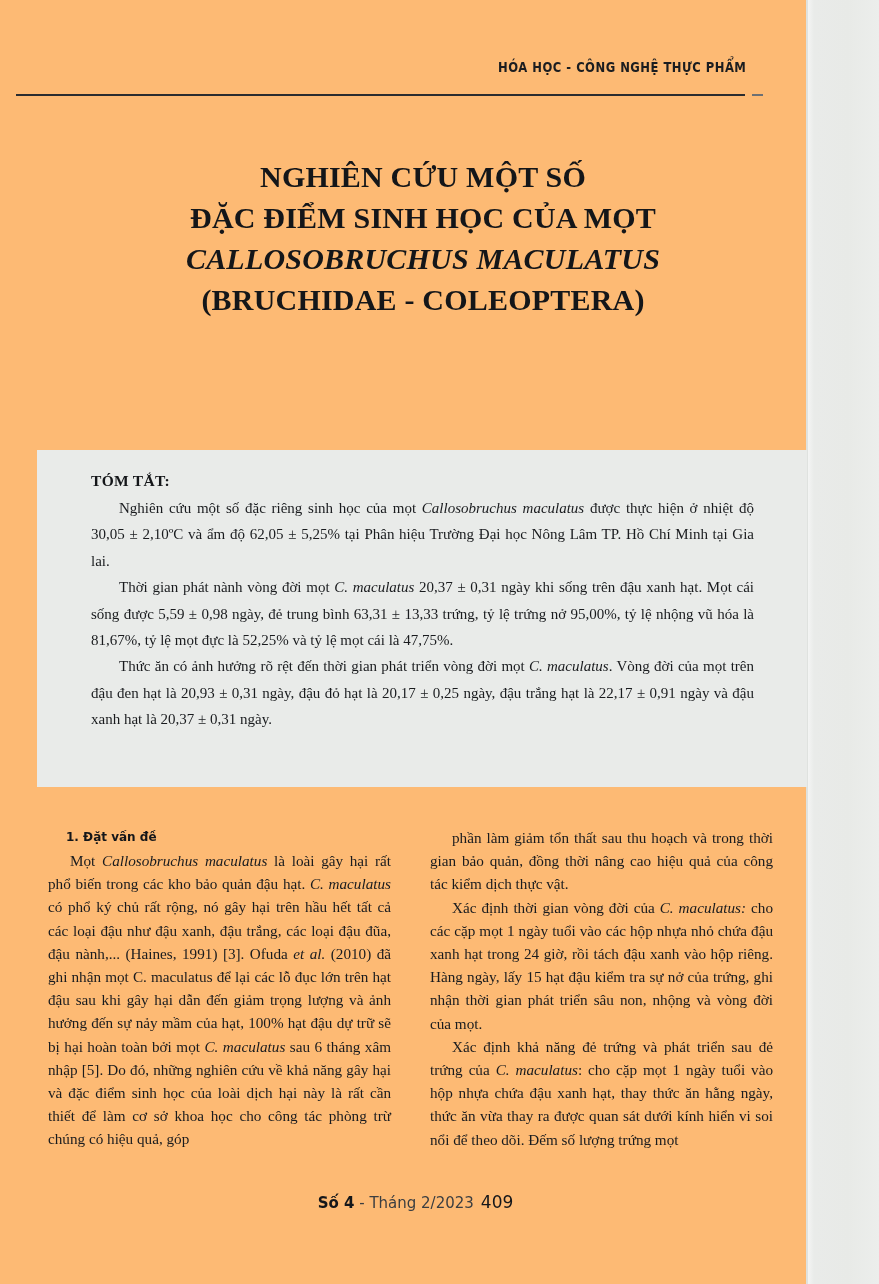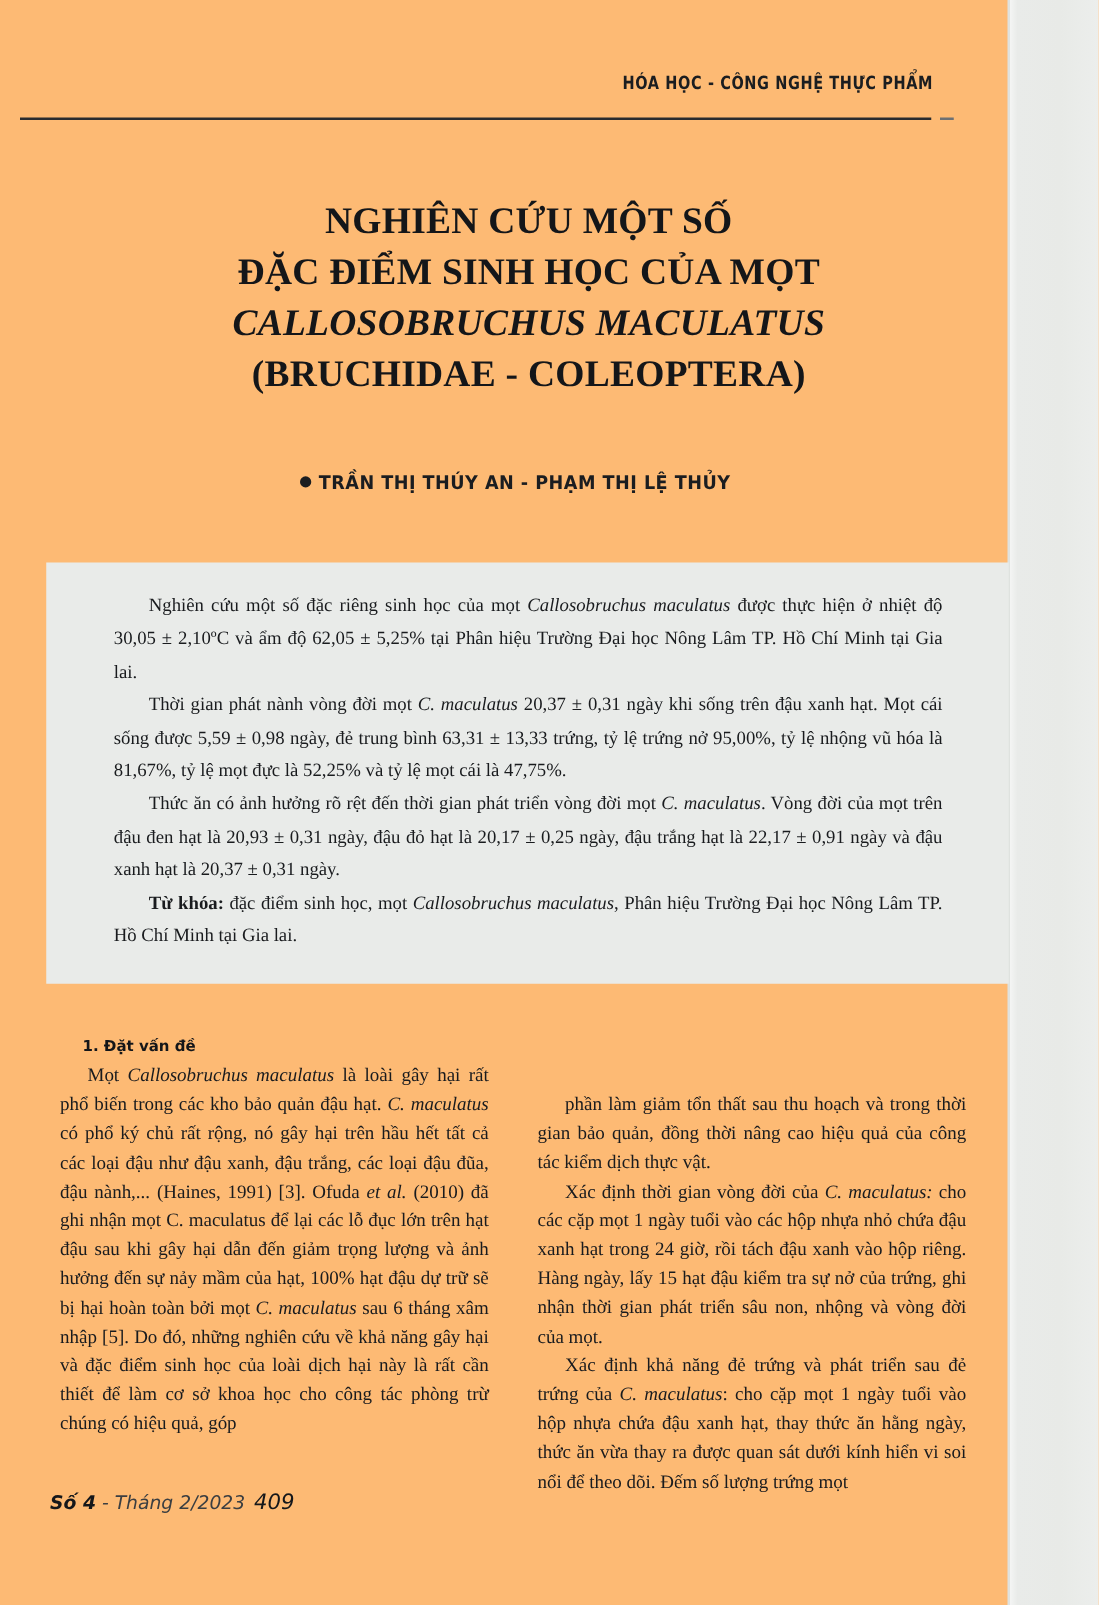--- a/index.html
+++ b/index.html
@@ -165,21 +165,21 @@
     width: 745px;
     height: 352px;
   }
   .col {
     position: absolute;
     top: 0;
     width: 343px;
     height: 352px;
   }
   .col-left  { left: 0; }
-  .col-right { left: 382px; margin-top: 46px; }
+  .col-right { left: 382px; }
 
   .sec-heading {
     font-family: "DejaVu Sans", "Liberation Sans", sans-serif;
     font-weight: bold;
     font-size: 12px;
     line-height: 22px;
     text-indent: 18px;
     color: #141619;
     margin: 0 0 1px 0;
   }
@@ -203,23 +203,22 @@
     hyphens: none;
   }
   .body-p i { font-style: italic; }
 
   
   .footer {
     position: absolute;
     top: 1192px;
     left: 40px;
     width: 751px;
-    text-align: left;
+    text-align: center;
     white-space: nowrap;
-    font-style: italic;
   }
   .footer-issue {
     font-family: "DejaVu Sans", "Liberation Sans", sans-serif;
     font-weight: bold;
     font-size: 15px;
     color: #15171a;
   }
   .footer-date {
     font-family: "DejaVu Sans", "Liberation Sans", sans-serif;
     font-weight: normal;
@@ -248,34 +247,31 @@
   <div class="head-rule"></div>
   <div class="head-rule-tick"></div>
 
   <div class="title-block">
     <div class="title-line">NGHIÊN CỨU MỘT SỐ</div>
     <div class="title-line">ĐẶC ĐIỂM SINH HỌC CỦA MỌT</div>
     <div class="title-line italic">CALLOSOBRUCHUS MACULATUS</div>
     <div class="title-line">(BRUCHIDAE - COLEOPTERA)</div>
   </div>
 
-  <div class="authors">
-    <span class="author-bullet"></span><span class="authors-text">TRẦN THỊ THÚY AN - PHẠM THỊ LỆ THỦY</span>
-  </div>
 
   <div class="abstract-panel">
     <div class="abstract-inner">
+      <div class="abstract-heading">TÓM TẮT:</div>
 
       <p class="abstract-p"><span>Nghiên cứu một số đặc riêng sinh học của mọt </span><i>Callosobruchus maculatus</i><span> được thực hiện ở nhiệt độ 30,05 ± 2,10ºC và ẩm độ 62,05 ± 5,25% tại Phân hiệu Trường Đại học Nông Lâm TP. Hồ Chí Minh tại Gia lai.</span></p>
 
       <p class="abstract-p"><span>Thời gian phát nành vòng đời mọt </span><i>C. maculatus</i><span> 20,37 ± 0,31 ngày khi sống trên đậu xanh hạt. Mọt cái sống được 5,59 ± 0,98 ngày, đẻ trung bình 63,31 ± 13,33 trứng, tỷ lệ trứng nở 95,00%, tỷ lệ nhộng vũ hóa là 81,67%, tỷ lệ mọt đực là 52,25% và tỷ lệ mọt cái là 47,75%.</span></p>
 
       <p class="abstract-p"><span>Thức ăn có ảnh hưởng rõ rệt đến thời gian phát triển vòng đời mọt </span><i>C. maculatus</i><span>. Vòng đời của mọt trên đậu đen hạt là 20,93 ± 0,31 ngày, đậu đỏ hạt là 20,17 ± 0,25 ngày, đậu trắng hạt là 22,17 ± 0,91 ngày và đậu xanh hạt là 20,37 ± 0,31 ngày.</span></p>
 
-      <p class="abstract-p"><b>Từ khóa:</b><span> đặc điểm sinh học, mọt </span><i>Callosobruchus maculatus</i><span>, Phân hiệu Trường Đại học Nông Lâm TP. Hồ Chí Minh tại Gia lai.</span></p>
     </div>
   </div>
 
   <div class="body-cols">
 
     <div class="col col-left">
       <div class="sec-heading">1. Đặt vấn đề</div>
       <p class="body-p"><span>Mọt </span><i>Callosobruchus maculatus</i><span> là loài gây hại rất phổ biến trong các kho bảo quản đậu hạt. </span><i>C. maculatus</i><span> có phổ ký chủ rất rộng, nó gây hại trên hầu hết tất cả các loại đậu như đậu xanh, đậu trắng, các loại đậu đũa, đậu nành,... (Haines, 1991) [3]. Ofuda </span><i>et al.</i><span> (2010) đã ghi nhận mọt C. maculatus để lại các lỗ đục lớn trên hạt đậu sau khi gây hại dẫn đến giảm trọng lượng và ảnh hưởng đến sự nảy mầm của hạt, 100% hạt đậu dự trữ sẽ bị hại hoàn toàn bởi mọt </span><i>C. maculatus</i><span> sau 6 tháng xâm nhập [5]. Do đó, những nghiên cứu về khả năng gây hại và đặc điểm sinh học của loài dịch hại này là rất cần thiết để làm cơ sở khoa học cho công tác phòng trừ chúng có hiệu quả, góp</span></p>
     </div>
 

